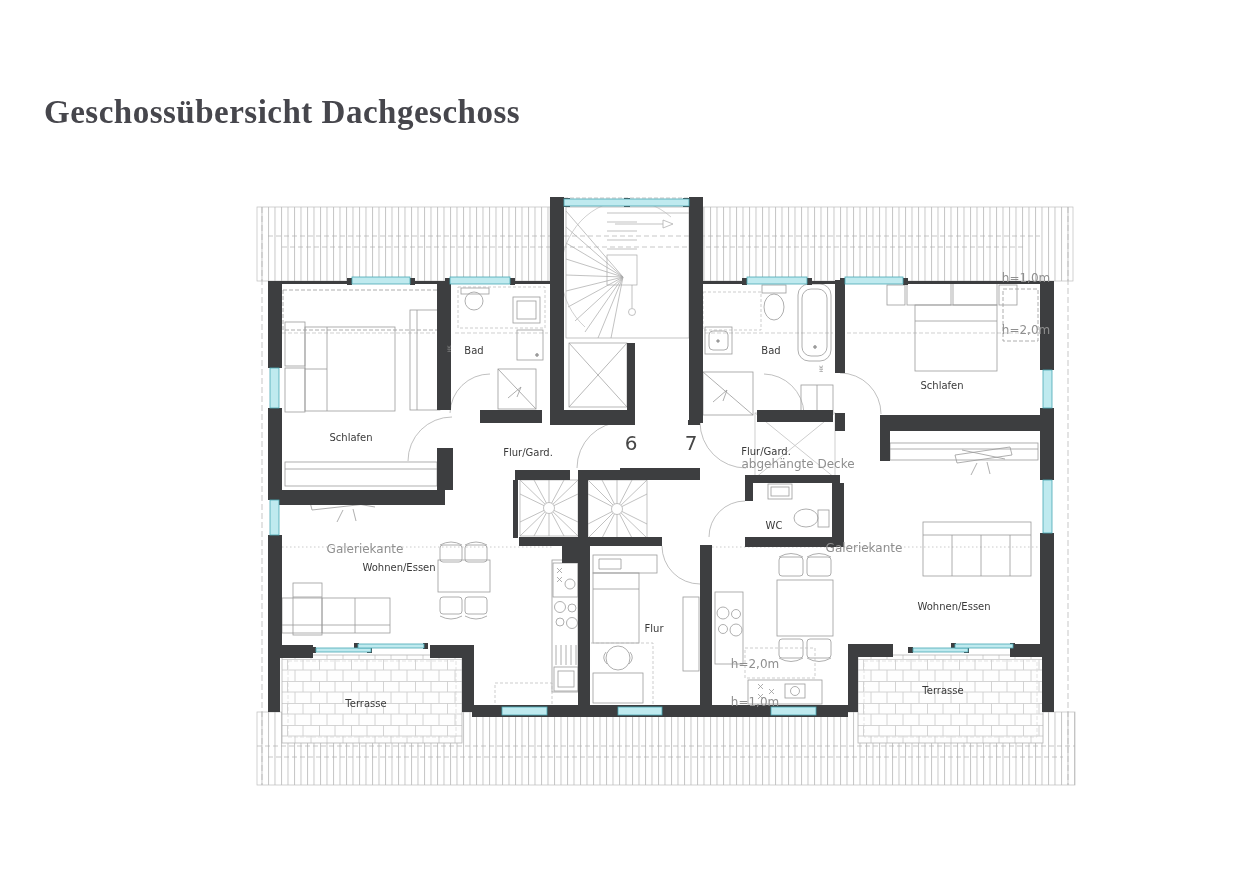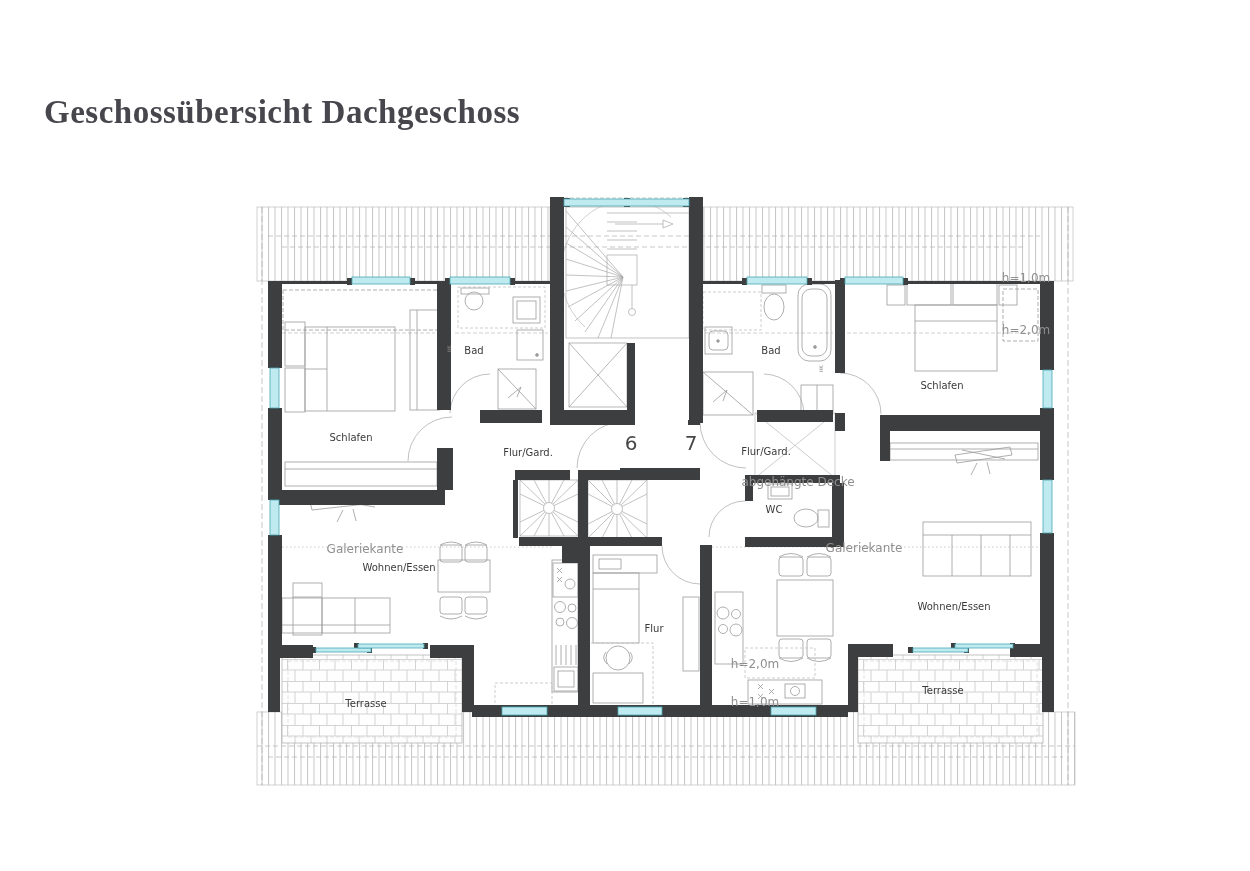--- a/index.html
+++ b/index.html
@@ -340,23 +340,23 @@
     <div class="lbl" style="left:273px;top:255px">Flur/Gard.</div>
     <div class="lbl" style="left:144px;top:370px">Wohnen/Essen</div>
     <div class="lbl" style="left:111px;top:506px">Terrasse</div>
     <div class="lbl small" style="left:110px;top:352px">Galeriekante</div>
     <div class="lbl vert" style="left:194px;top:152px">HK</div>
     <div class="lbl num" style="left:376px;top:246px">6</div>
 
     <div class="lbl num" style="left:436px;top:246px">7</div>
     <div class="lbl" style="left:516px;top:153px">Bad</div>
     <div class="lbl" style="left:511px;top:254px">Flur/Gard.</div>
-    <div class="lbl small" style="left:543px;top:285px">abgehängte Decke</div>
+    <div class="lbl small" style="left:543px;top:267px">abgehängte Decke</div>
     <div class="lbl" style="left:687px;top:188px">Schlafen</div>
-    <div class="lbl" style="left:519px;top:312px">WC</div>
+    <div class="lbl" style="left:519px;top:328px">WC</div>
     <div class="lbl" style="left:399px;top:431px">Flur</div>
     <div class="lbl" style="left:699px;top:409px">Wohnen/Essen</div>
     <div class="lbl" style="left:688px;top:493px">Terrasse</div>
     <div class="lbl small" style="left:609px;top:351px">Galeriekante</div>
     <div class="lbl vert" style="left:566px;top:172px">HK</div>
     <div class="lbl small" style="left:771px;top:81px">h=1,0m</div>
     <div class="lbl small" style="left:771px;top:133px">h=2,0m</div>
     <div class="lbl small" style="left:500px;top:467px">h=2,0m</div>
     <div class="lbl small" style="left:500px;top:505px">h=1,0m</div>
   </div>

